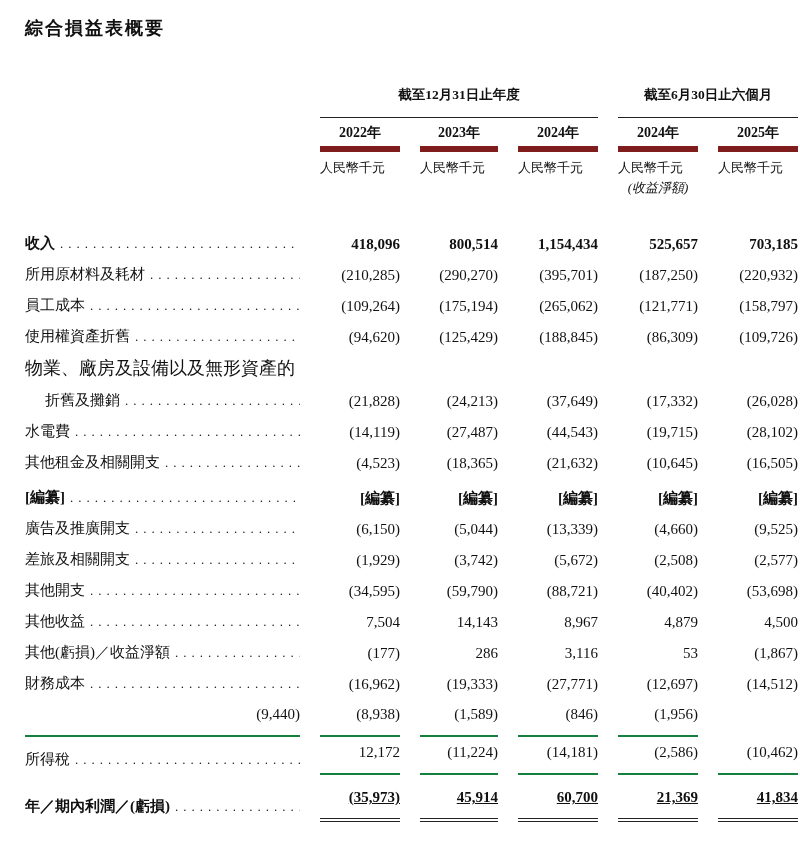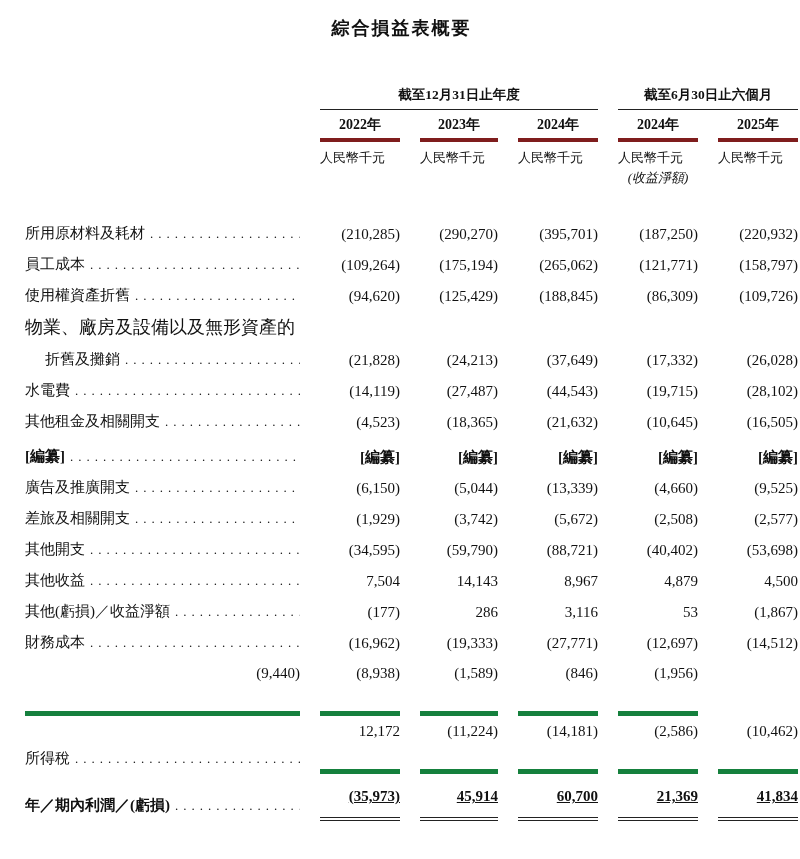--- a/index.html
+++ b/index.html
@@ -5,38 +5,38 @@
   * { margin:0; padding:0; box-sizing:border-box; }
   html,body { width:800px; height:859px; background:#ffffff; overflow:hidden; }
   body {
     font-family:"Liberation Serif","DejavU Serif",serif;
     color:#111111;
   }
   .page { padding:16px 22px 0 25px; width:800px; }
 
   .title {
     font-family:"Liberation Sans","DejaVu Sans",sans-serif;
-    font-size:18px; font-weight:bold; letter-spacing:2px; line-height:24px;text-align:center;
+    font-size:18px; font-weight:bold; letter-spacing:2px; line-height:24px;
   }
 
   .grid {
     display:grid;
     grid-template-columns:275px 80px 78px 80px 80px 80px;
     column-gap:20px;
     align-items:end;
   }
 
   
   .thead { margin-top:45px; }
   .group-row .group { text-align:center; font-weight:bold; font-size:13.5px;
-    line-height:20px; padding-bottom:4px; border-bottom:1.5px solid #222; }
+    line-height:20px; padding-bottom:12px; border-bottom:1.5px solid #222; }
   .group-a { grid-column:2 / 5; }
   .group-b { grid-column:5 / 7; }
   .year-row .year { text-align:center; font-weight:bold; font-size:14px;
-    line-height:18px; padding:6px 0 4px 0; border-bottom:4px solid #7f1d1d; }
+    line-height:18px; padding:6px 0 4px 0; border-bottom:6px solid #7f1d1d; }
   .unit-row .unit { text-align:left; font-size:13px;
     line-height:18px; padding-top:7px; }
   .note-row .note { text-align:center; font-style:italic; font-size:13px;
     line-height:16px; padding-top:3px; }
 
   
   .tbody { margin-top:32px; }
   .row-line { min-height:30px; }
   .pre-label { font-size:18px; line-height:33px; height:33px; }
   .lbl-cell { display:flex; align-items:baseline; overflow:hidden; line-height:30px; }
@@ -44,21 +44,21 @@
   .lbl.indent { padding-left:20px; }
   .dots { flex:1 1 auto; overflow:hidden; white-space:nowrap; margin-left:5px;
     font-size:13px; }
   .dots::after {
     content:"..........................................................................";
     letter-spacing:5px; color:#1a1a1a;
   }
   .val { text-align:right; font-size:15px; line-height:30px; white-space:nowrap; }
 
   .row.bold .lbl, .row.bold .val { font-weight:bold; }
-  .row.line-below .val { border-bottom:5px solid #15803d; padding-bottom:23px; }
+  .row.line-below .val { border-bottom:2px solid #15803d; padding-bottom:6px; }
   .row.line-below .row-line .val { line-height:30px; }
   .row.line-below { margin-bottom:0; }
   .row.gap-above { padding-top:7px; }
   .row.double-below .val { border-bottom:4px double #222; padding-bottom:6px;text-decoration:underline; }
   .row.pad-top-sm { padding-top:4px; }
 </style>
 </head>
 <body>
 
 <div class="page">
@@ -90,20 +90,34 @@
       <div></div>
       <div class="note"></div>
       <div class="note"></div>
       <div class="note"></div>
       <div class="note">(收益淨額)</div>
       <div class="note"></div>
     </div>
   </div>
 
   <div class="tbody">
+      <div class="row bold">
+
+    <div class="grid row-line">
+      <div class="lbl-cell">
+        <span class="lbl">收入</span>
+        <span class="dots"></span>
+      </div>
+      <div class="val">418,096</div>
+      <div class="val">800,514</div>
+      <div class="val">1,154,434</div>
+      <div class="val">525,657</div>
+      <div class="val">703,185</div>
+    </div>
+  </div>
       <div class="row">
 
     <div class="grid row-line">
       <div class="lbl-cell">
         <span class="lbl">所用原材料及耗材</span>
         <span class="dots"></span>
       </div>
       <div class="val">(210,285)</div>
       <div class="val">(290,270)</div>
       <div class="val">(395,701)</div>

